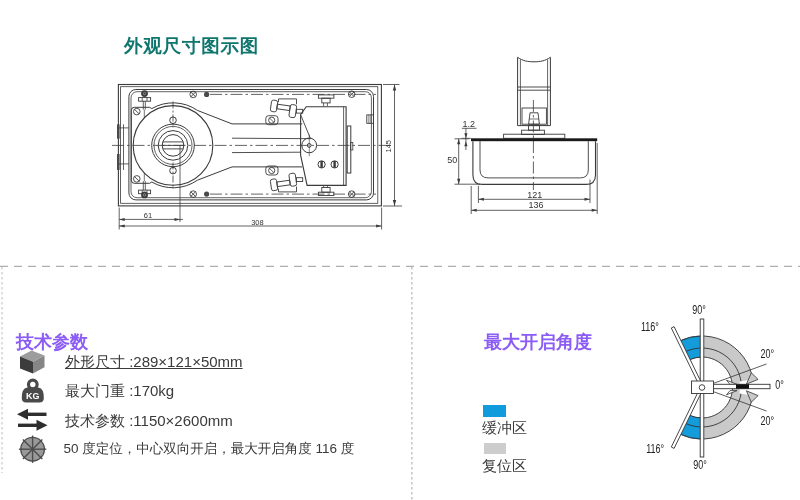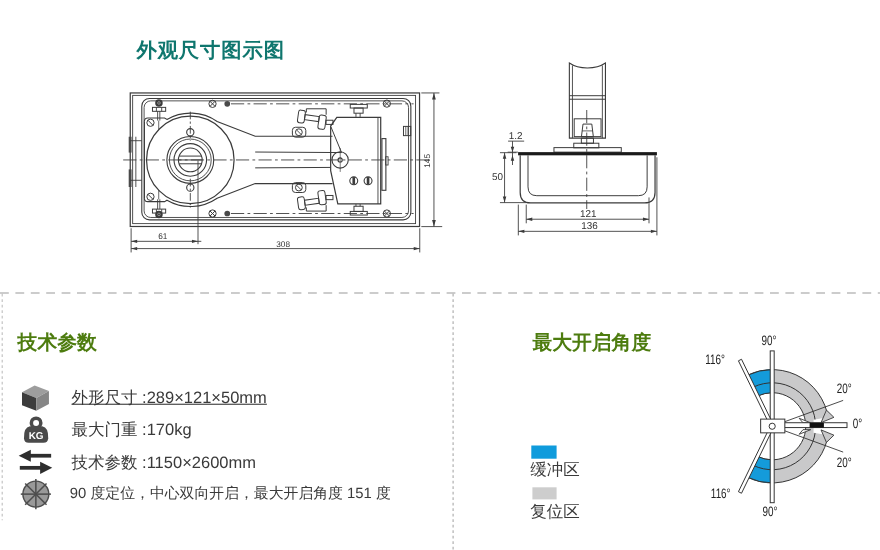--- a/index.html
+++ b/index.html
@@ -1,32 +1,32 @@
 <!DOCTYPE html>
 <html><head>
 <meta charset="utf-8">
 <style>
   html,body{margin:0;padding:0;}
   body{width:800px;height:500px;background:#fff;overflow:hidden;position:relative;
        font-family:"Liberation Sans", sans-serif;}
   .abs{position:absolute;}
   .h1{font-size:18.5px;font-weight:bold;color:#0f766e;letter-spacing:0.8px;}
-  .h2{font-size:18px;font-weight:bold;color:#4d7c0f;}
+  .h2{font-size:18px;font-weight:bold;color:#8b5cf6;margin-top:31px;}
   .row{font-size:15px;color:#3a3a3a;line-height:1;white-space:nowrap;}
 </style>
 </head>
 <body>
   <div class="abs h1" style="left:124px;top:33px;">外观尺寸图示图</div>
   <div class="abs h2" style="left:16px;top:299px;">技术参数</div>
   <div class="abs h2" style="left:484px;top:299px;">最大开启角度</div>
 
   <div class="abs row" style="left:65px;top:354px;text-decoration:underline;">外形尺寸 :289×121×50mm</div>
   <div class="abs row" style="left:65px;top:383px;">最大门重 :170kg</div>
   <div class="abs row" style="left:65px;top:412.5px;">技术参数 :1150×2600mm</div>
-  <div class="abs row" style="left:63.5px;top:442px;font-size:13.5px;">90 度定位，中心双向开启，最大开启角度 151 度</div>
+  <div class="abs row" style="left:63.5px;top:442px;font-size:13.5px;">50 度定位，中心双向开启，最大开启角度 116 度</div>
 
   <div class="abs row" style="left:482px;top:420px;">缓冲区</div>
   <div class="abs row" style="left:482px;top:458px;">复位区</div>
   <div class="abs" style="left:482.5px;top:405px;width:23.2px;height:12px;background:#0f9bdc;"></div>
   <div class="abs" style="left:483.5px;top:442.8px;width:22.2px;height:11px;background:#cdcdcd;"></div>
 
 <svg class="abs" style="left:0;top:0;" width="800" height="500" viewBox="0 0 800 500">
 
   <line x1="0" y1="266.3" x2="800" y2="266.3" stroke="#9a9a9a" stroke-width="1" stroke-dasharray="8 6"></line>
   <line x1="2" y1="267" x2="2" y2="473" stroke="#bfbfbf" stroke-width="1" stroke-dasharray="2.5 2.5"></line>

